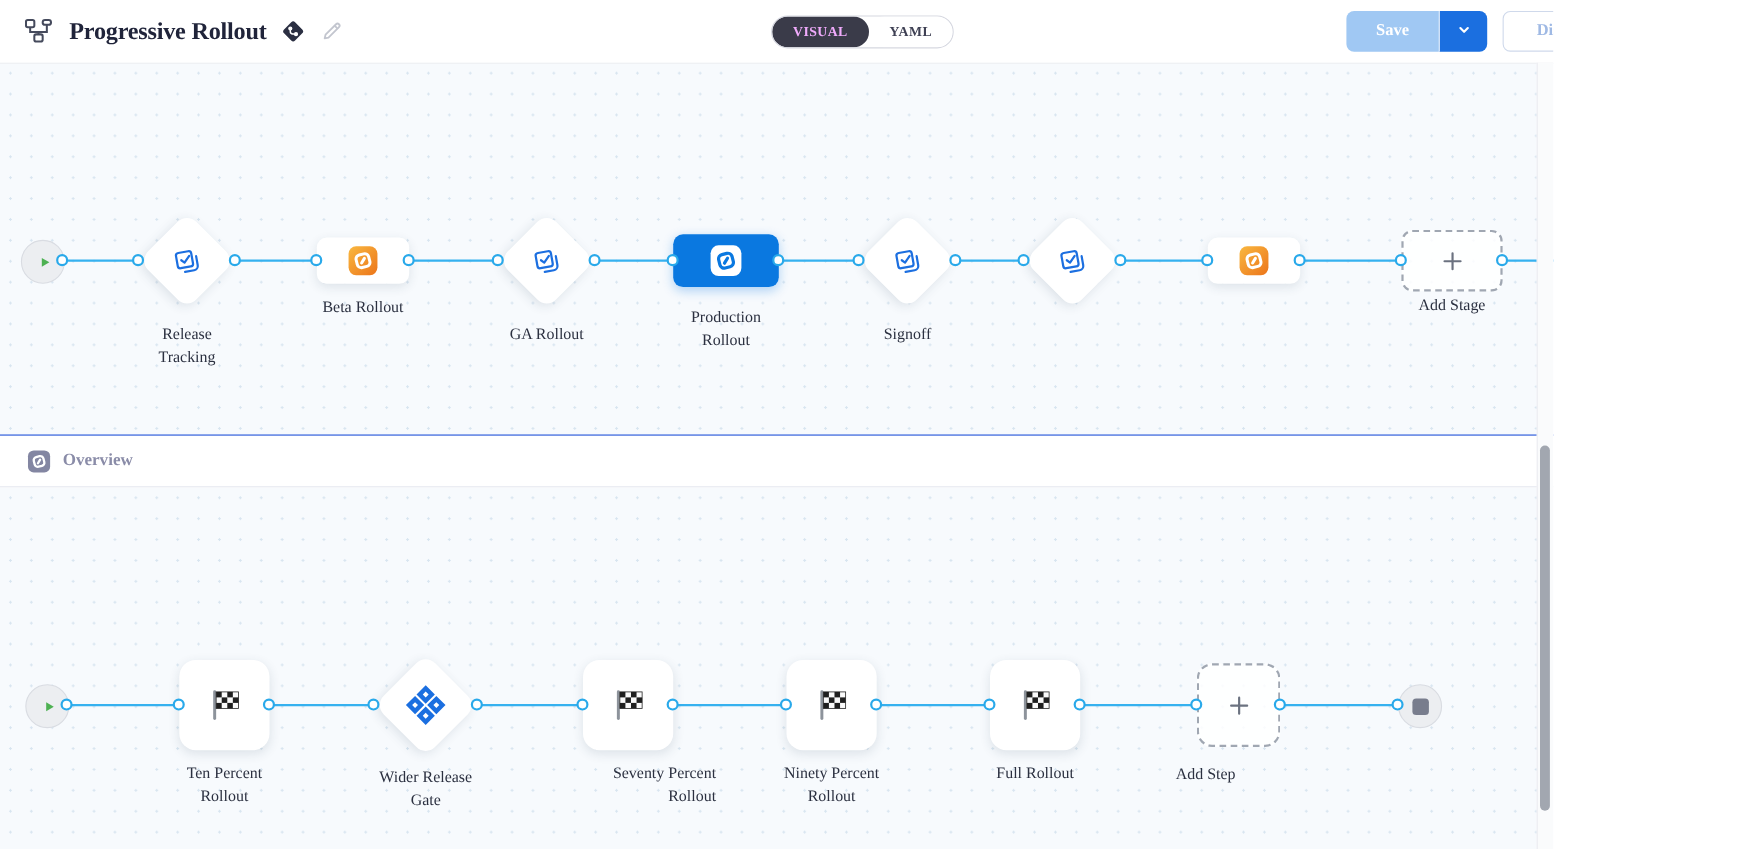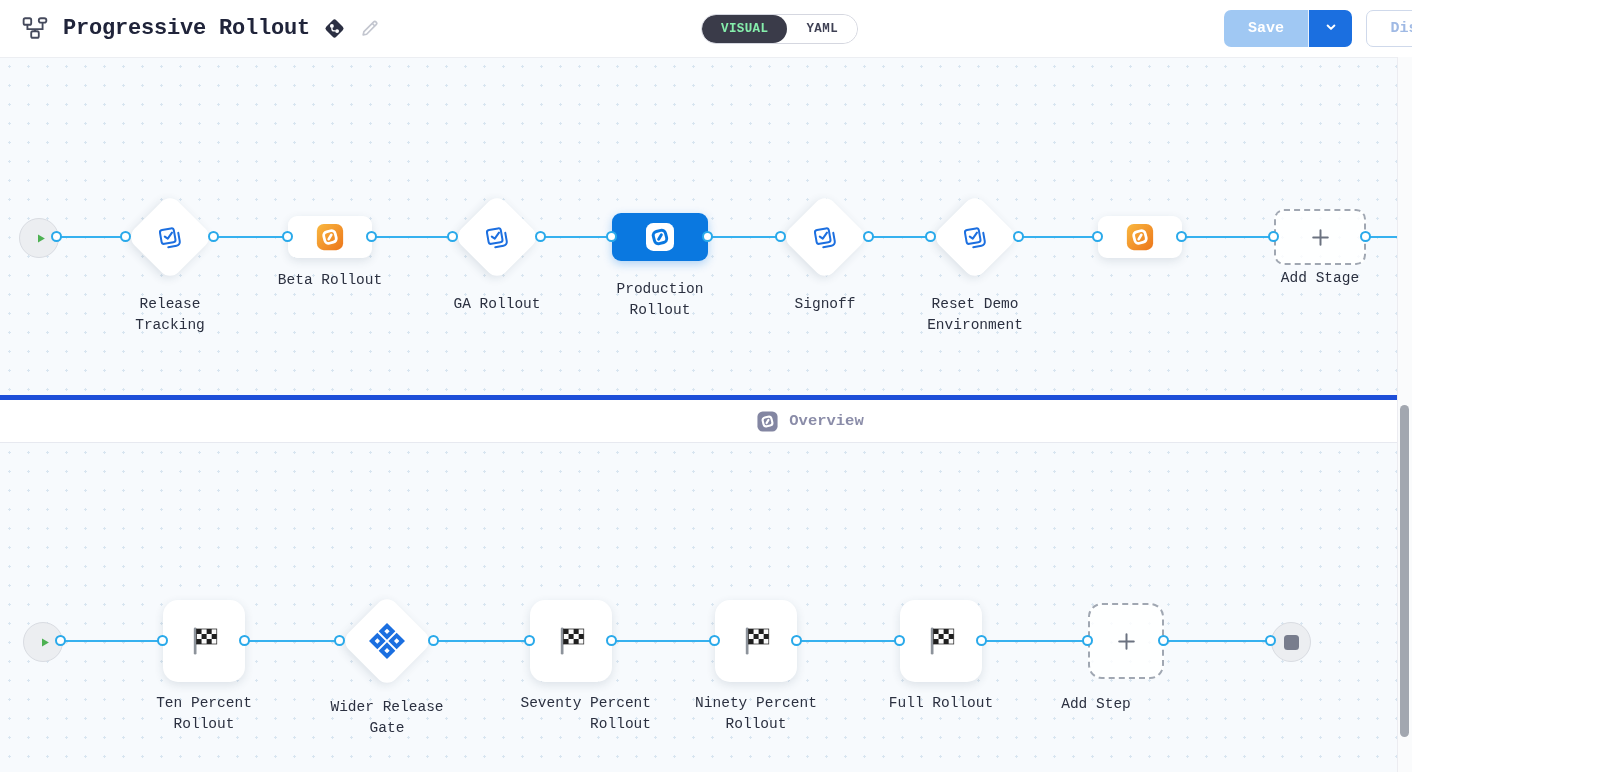--- a/index.html
+++ b/index.html
@@ -1,29 +1,29 @@
 <!DOCTYPE html>
 <html><head>
 <meta charset="utf-8">
 <style>
   html,body{margin:0;padding:0;background:#fff;}
   #app{position:relative;width:1412px;height:772px;overflow:hidden;
-       font-family:Liberation Mono, monospace;background:#fff;}
+       font-family:Liberation Serif, serif;background:#fff;}
 
   
   header{position:absolute;top:0;left:0;width:1600px;height:57px;background:#fff;
          border-bottom:1px solid #eceef2;z-index:10;}
   .h-left{position:absolute;left:20px;top:0;height:56px;display:flex;align-items:center;gap:13px;}
   .hicon{display:flex;align-items:center;}
   h1{font-size:22px;font-weight:700;color:#20243a;margin:0;letter-spacing:-0.2px;}
   .toggle{position:absolute;left:701px;top:14px;height:28px;display:flex;align-items:stretch;
           border:1px solid #d5d7e0;border-radius:15px;background:#fff;overflow:hidden;}
   .seg{border:none;background:#fff;color:#3f4154;font-family:inherit;font-size:12.5px;font-weight:700;
        letter-spacing:.4px;padding:0 19px;border-radius:15px;cursor:pointer;}
-  .seg.active{background:#3a3b49;color:#86efac;}
+  .seg.active{background:#3a3b49;color:#f0abfc;}
   .actions{position:absolute;right:16px;top:10px;display:flex;gap:14px;align-items:center;}
   .save-split{display:flex;height:37px;}
   .save-main{width:84px;border:none;background:#a0c8f3;color:#fff;font-family:inherit;font-size:15px;
              font-weight:700;border-radius:7px 0 0 7px;cursor:pointer;}
   .save-caret{width:44px;border:none;background:#1b6fe0;border-left:1px solid #e8f1fc;
               border-radius:0 7px 7px 0;display:flex;align-items:center;justify-content:center;cursor:pointer;}
   .discard{width:112px;height:37px;background:#fff;border:1px solid #cfd9eb;border-radius:7px;
            color:#9fb9e4;font-family:inherit;font-size:15px;font-weight:700;cursor:pointer;}
   .run{width:92px;height:37px;background:#48b04c;border:none;border-radius:7px;color:#fff;
        font-family:inherit;font-size:15px;font-weight:700;display:flex;align-items:center;
@@ -61,22 +61,22 @@
 
   
   .ctl{position:absolute;width:38px;height:38px;background:#edf0f4;border-radius:9px;
        display:flex;align-items:center;justify-content:center;z-index:5;cursor:pointer;}
   .zoom-panel{position:absolute;width:38px;height:86px;background:#edf0f4;border-radius:9px;
        display:flex;flex-direction:column;align-items:center;justify-content:space-around;z-index:5;}
   .zoom-btn{width:38px;height:38px;display:flex;align-items:center;justify-content:center;cursor:pointer;}
 
   
   .tabbar{position:absolute;top:395px;left:0;width:1600px;height:48px;background:#fff;
-          border-top:5px solid #1d4ed8;border-bottom:1px solid #e7e9f0;display:flex;
-          align-items:stretch;padding-left:20px;gap:62px;z-index:8;box-sizing:border-box;justify-content:center;}
+          border-top:1px solid #1d4ed8;border-bottom:1px solid #e7e9f0;display:flex;
+          align-items:stretch;padding-left:20px;gap:62px;z-index:8;box-sizing:border-box;}
   .tab{position:relative;display:flex;align-items:center;gap:10px;font-size:15.5px;font-weight:700;
        color:#8a8ca8;cursor:pointer;padding:0 4px;}
   .tab.active{color:#63668a;}
   .tab.active::after{content:"";position:absolute;left:-6px;right:-6px;bottom:-1px;height:3px;
        background:#373948;border-radius:2px;}
 
   
   .scrollbar{position:absolute;top:57px;right:0;width:14px;height:715px;background:#fafbfc;
              border-left:1px solid #ececf1;z-index:20;}
   .thumb{position:absolute;top:348px;left:2px;width:9px;height:332px;border-radius:5px;background:#a2a7b0;}
@@ -311,24 +311,20 @@
             <svg width="27" height="27" viewBox="0 0 24 24">
               <g fill="none" stroke="#1c6fe0" stroke-width="1.8" stroke-linecap="round" stroke-linejoin="round" transform="rotate(-10 12 12)">
                 <rect x="4" y="4" width="12.5" height="12.5" rx="2.2"></rect>
                 <path d="M7.6 10.2l2.3 2.3 4.6-4.6"></path>
                 <path d="M20 9v7.5a3.5 3.5 0 0 1-3.5 3.5H9"></path>
               </g>
             </svg>
           </span>
         </div>
       </div>
-      <div class="node-label" style="left: 895px; top: 237px;">
-        <div>Reset Demo</div>
-        <div>Environment</div>
-      </div>
       <div class="node" style="left: 1098px; top: 159px;">
         <div class="stage-card" style="position:relative">
           <span style="display:flex">
             <svg width="30" height="30" viewBox="0 0 24 24">
               <rect x="1.5" y="1.5" width="21" height="21" rx="5.5" fill="url(#orangeGrad)"></rect>
               <g transform="rotate(-14 12 12)" fill="none" stroke="#fff" stroke-width="2.2" stroke-linecap="round">
                 <rect x="7.3" y="7.3" width="9.4" height="9.4" rx="3"></rect>
                 <path d="M10.6 13.4l2.8-2.8"></path>
               </g>
             </svg>

